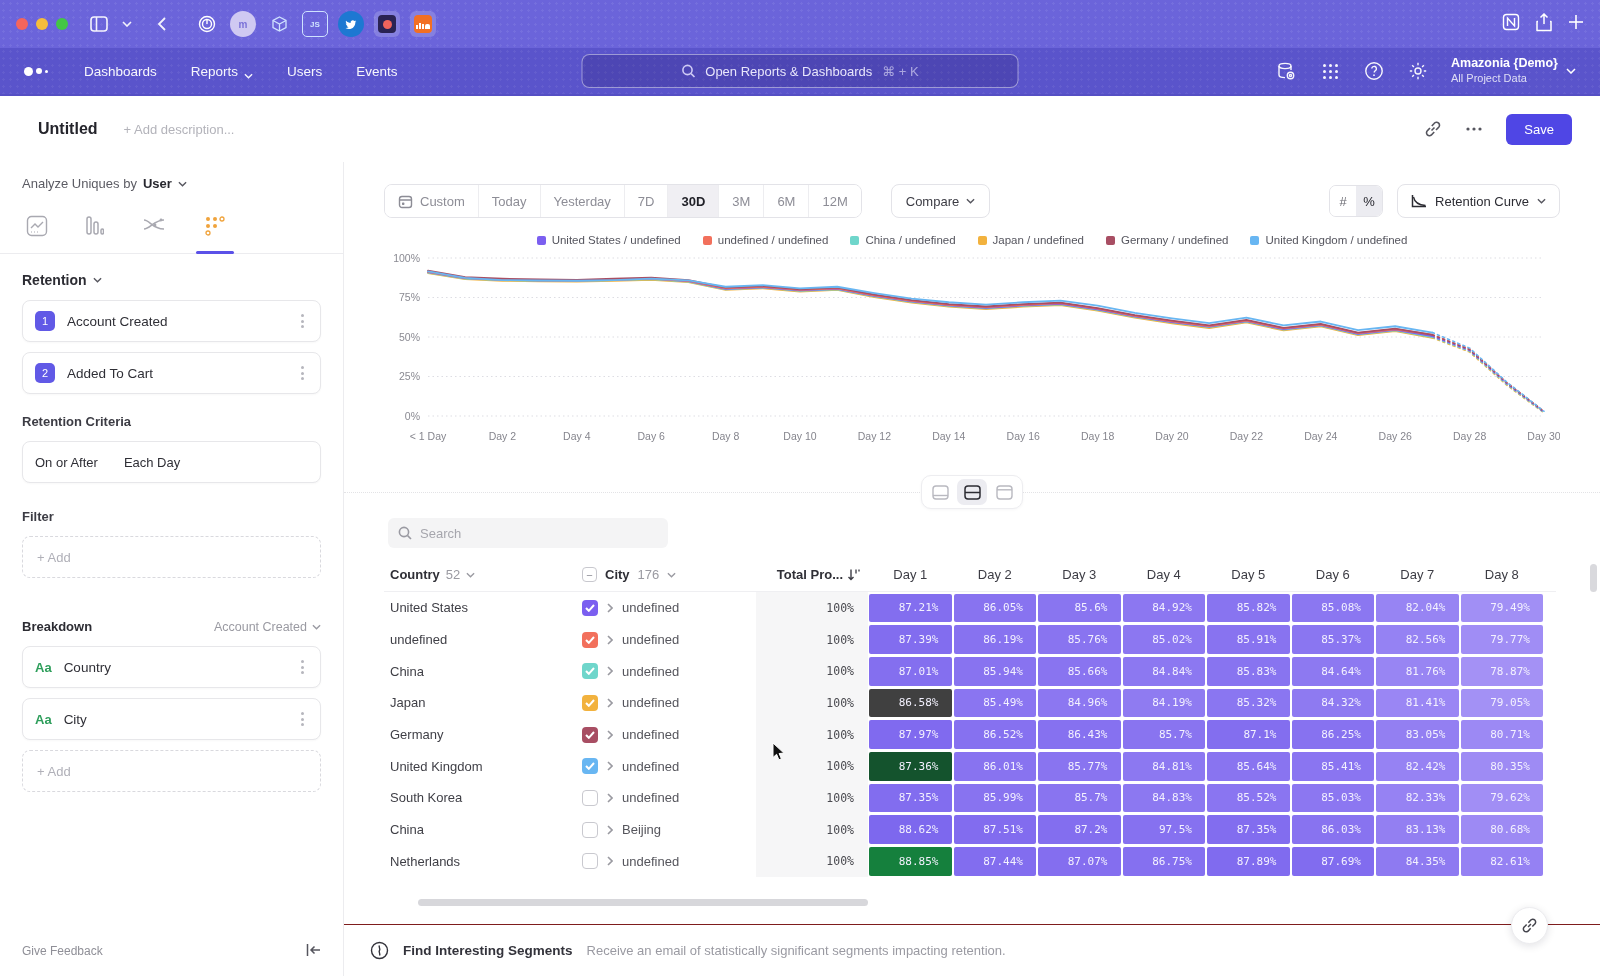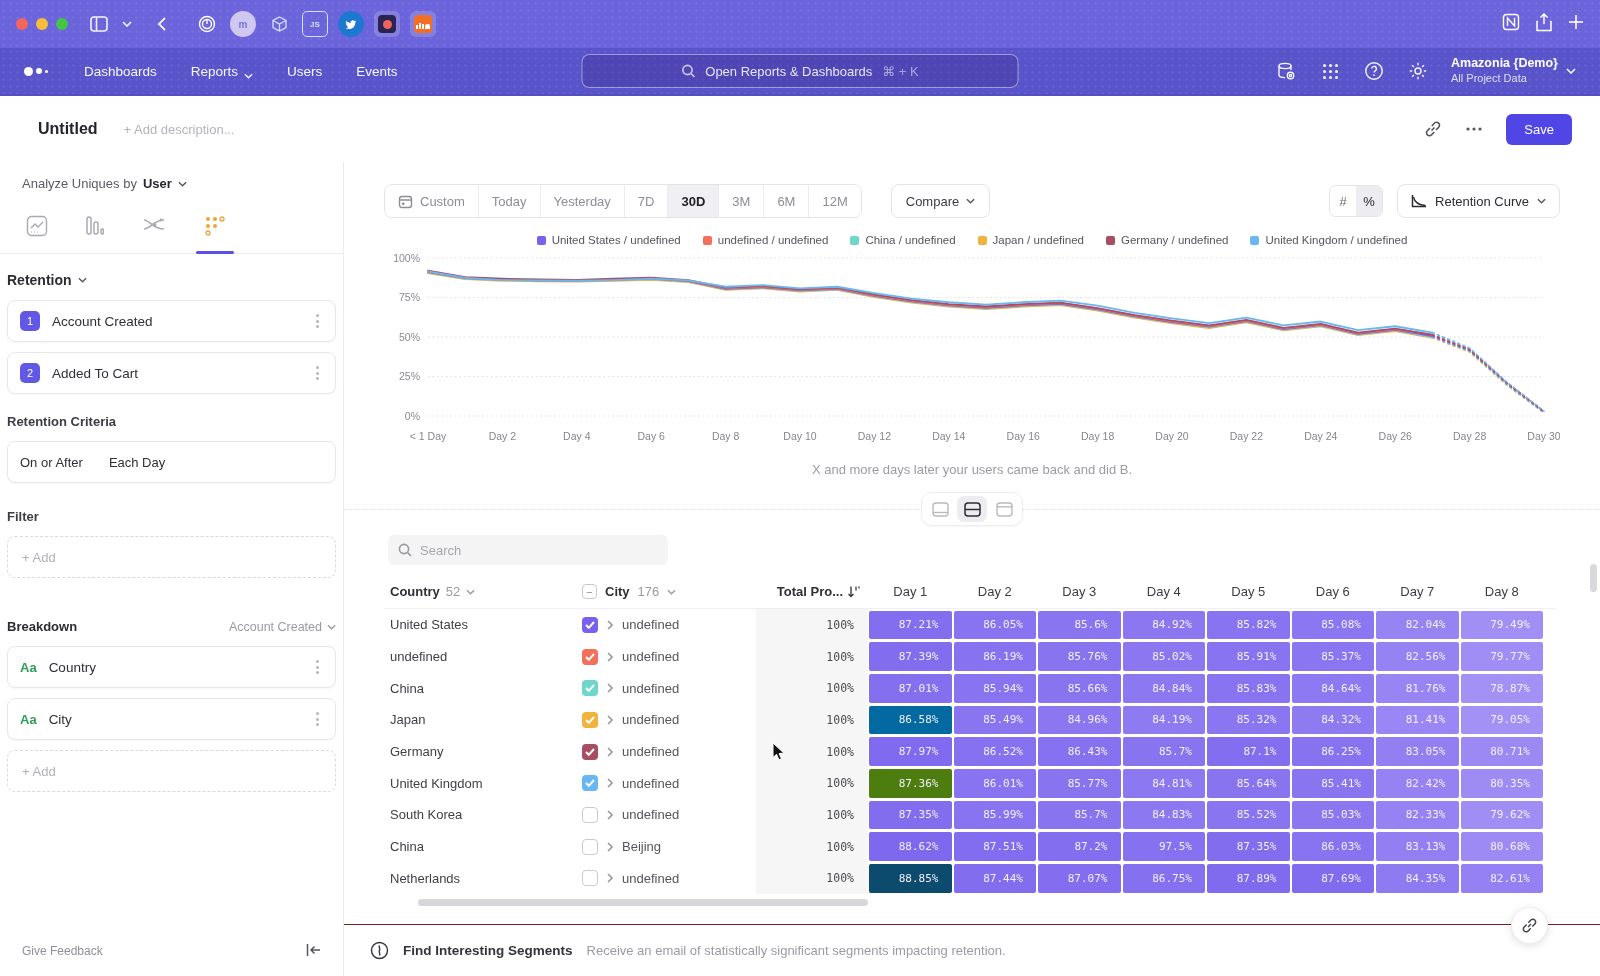--- a/index.html
+++ b/index.html
@@ -50,21 +50,21 @@
   .layout { display:flex; height:814px; }
   .sidebar { width:344px; border-right:1px solid #ececef; display:flex; flex-direction:column; position:relative; }
   .main { flex:1; position:relative; display:flex; flex-direction:column; }
 
   
   .analyze-row { padding:14px 22px 10px; font-size:13px; color:#5b5b63; display:flex; align-items:center; gap:6px; }
   .analyze-row b { color:#27272e; font-weight:600; }
   .side-tabs { display:flex; gap:30px; padding:6px 22px 0; border-bottom:1px solid #ececef; }
   .side-tab { padding:8px 4px 12px; position:relative; color:#9a9aa2; }
   .side-tab.active::after { content:""; position:absolute; left:-4px; right:-4px; bottom:-1px; height:3px; background:#5b51e8; border-radius:2px; }
-  .side-section { padding:0 7px; }
+  .side-section { padding:0 22px; }
   .sec-head { font-size:14px; font-weight:600; color:#2c2c33; display:flex; align-items:center; gap:6px; margin:18px 0 12px; }
   .sec-head .right { margin-left:auto; font-weight:400; font-size:12.5px; color:#9a9aa2; display:flex; gap:5px; align-items:center; }
   .card { background:#fff; border:1px solid #e7e7ea; border-radius:8px; height:42px; display:flex; align-items:center; padding:0 12px; margin-bottom:10px; box-shadow:0 1px 2px rgba(20,20,40,.03); }
   .step-num { width:20px; height:20px; border-radius:5px; background:#6159e6; color:#fff; font-size:11px; display:flex; align-items:center; justify-content:center; margin-right:12px; }
   .card-label { font-size:13.5px; color:#2f2f36; }
   .kebab { margin-left:auto; display:flex; flex-direction:column; gap:2.5px; padding:4px; cursor:pointer; }
   .kebab i { width:3px; height:3px; border-radius:50%; background:#b6b6bd; display:block; }
   .subhead { font-size:13px; font-weight:600; color:#3c3c44; margin:20px 0 12px; }
   .crit-val { font-size:13px; color:#2f2f36; margin-right:26px; }
   .add-card { border:1px dashed #d9d9de; border-radius:8px; height:42px; display:flex; align-items:center; padding:0 14px; color:#b0b0b8; font-size:13px; margin-bottom:10px; cursor:pointer; }
@@ -536,21 +536,20 @@
           <polyline points="44,24.22 81.2,30.223999999999997 118.4,31.646000000000004 155.6,32.27799999999999 192.8,32.43600000000001 230,31.646000000000004 267.2,30.54 304.4,33.068 341.6,40.81 378.8,39.230000000000004 416,42.39 453.2,40.81 490.4,47.92 527.6,53.45 564.8,57.4 602,59.77 639.2,57.4 676.4,55.82 713.6,61.35 750.8,68.46000000000001 788,73.99000000000001 825.2,78.73 862.4,73.2 899.6,81.1 936.8,77.15 974,85.84 1011.2,81.89 1048.4,88.21" fill="none" stroke="#7b5ff0" stroke-width="1.8" stroke-linejoin="round" stroke-linecap="round"></polyline>
           <polyline points="1048.4,88.21 1085.6,102.43 1122.8,135.61 1160,164.05" fill="none" stroke="#7b5ff0" stroke-width="1.6" stroke-dasharray="2 3.5" stroke-linecap="round"></polyline>
           <polyline points="44,23.903999999999996 81.2,29.90799999999999 118.4,31.803999999999995 155.6,32.43600000000001 192.8,32.593999999999994 230,31.803999999999995 267.2,30.697999999999993 304.4,32.91 341.6,40.336 378.8,38.756 416,41.916000000000004 453.2,40.336 490.4,47.28799999999999 527.6,52.81799999999999 564.8,56.767999999999994 602,59.13799999999999 639.2,56.767999999999994 676.4,55.187999999999995 713.6,60.71799999999999 750.8,67.828 788,73.358 825.2,78.098 862.4,72.56800000000001 899.6,80.468 936.8,76.518 974,85.208 1011.2,81.258 1048.4,86.63" fill="none" stroke="#f2705c" stroke-width="1.8" stroke-linejoin="round" stroke-linecap="round"></polyline>
           <polyline points="1048.4,86.63 1085.6,100.85 1122.8,134.504 1160,163.418" fill="none" stroke="#f2705c" stroke-width="1.6" stroke-dasharray="2 3.5" stroke-linecap="round"></polyline>
           <polyline points="44,22.64 81.2,29.11799999999999 118.4,30.697999999999993 155.6,31.487999999999992 192.8,31.803999999999995 230,30.697999999999993 267.2,29.59200000000001 304.4,32.120000000000005 341.6,39.70399999999999 378.8,38.123999999999995 416,41.28399999999999 453.2,39.70399999999999 490.4,46.656000000000006 527.6,52.18600000000001 564.8,56.136 602,58.506 639.2,56.136 676.4,54.556000000000004 713.6,60.086000000000006 750.8,67.196 788,72.726 825.2,77.46600000000001 862.4,71.936 899.6,79.836 936.8,75.88600000000001 974,84.57600000000001 1011.2,80.626 1048.4,86.946" fill="none" stroke="#a84e63" stroke-width="1.8" stroke-linejoin="round" stroke-linecap="round"></polyline>
           <polyline points="1048.4,86.946 1085.6,101.64 1122.8,134.82 1160,163.576" fill="none" stroke="#a84e63" stroke-width="1.6" stroke-dasharray="2 3.5" stroke-linecap="round"></polyline>
           <polyline points="44,23.43 81.2,29.90799999999999 118.4,32.120000000000005 155.6,32.43600000000001 192.8,32.75200000000001 230,32.120000000000005 267.2,30.697999999999993 304.4,32.43600000000001 341.6,38.756 378.8,37.176 416,40.336 453.2,38.756 490.4,45.076 527.6,50.606 564.8,54.24 602,56.61 639.2,54.24 676.4,52.66 713.6,57.716 750.8,64.826 788,70.356 825.2,75.096 862.4,69.566 899.6,77.46600000000001 936.8,73.516 974,82.206 1011.2,78.256 1048.4,84.57600000000001" fill="none" stroke="#68b6f2" stroke-width="1.8" stroke-linejoin="round" stroke-linecap="round"></polyline>
           <polyline points="1048.4,84.57600000000001 1085.6,100.06 1122.8,134.03 1160,163.26" fill="none" stroke="#68b6f2" stroke-width="1.6" stroke-dasharray="2 3.5" stroke-linecap="round"></polyline>
         </svg>
     </div>
-    <div class="chart-caption">X and more days later your users came back and did B.</div>
 
     <div class="divider-row">
       <div class="line"></div>
       <div class="view-toggle">
         <span class="vt-btn">
             <svg width="17" height="15" viewBox="0 0 17 15" fill="none" stroke="currentColor" stroke-width="1.4">
               <rect x="1" y="1" width="15" height="13" rx="3"></rect>
               <line x1="1" y1="10.5" x2="16" y2="10.5"></line>
             </svg>
           </span>
@@ -741,21 +740,21 @@
                   <path d="M1 4l2.8 2.8L9 1"></path>
                 </svg>
               </span>
        <svg class="expand" width="6" height="10" viewBox="0 0 6 10" fill="none" stroke="#9a9aa1" stroke-width="1.6">
                 <path d="M1 1l4 4-4 4"></path>
               </svg>
        <span>undefined</span>
             </span>
      <span class="td-total mono">100%</span>
             <span class="cell">
-              <span class="in mono" style="background:#0369a1">86.58%</span>
+              <span class="in mono" style="background:#404040">86.58%</span>
             </span>
             <span class="cell">
               <span class="in mono" style="background:rgb(138,117,241)">85.49%</span>
             </span>
             <span class="cell">
               <span class="in mono" style="background:rgb(140,119,241)">84.96%</span>
             </span>
             <span class="cell">
               <span class="in mono" style="background:rgb(143,123,241)">84.19%</span>
             </span>
@@ -821,21 +820,21 @@
                   <path d="M1 4l2.8 2.8L9 1"></path>
                 </svg>
               </span>
        <svg class="expand" width="6" height="10" viewBox="0 0 6 10" fill="none" stroke="#9a9aa1" stroke-width="1.6">
                 <path d="M1 1l4 4-4 4"></path>
               </svg>
        <span>undefined</span>
             </span>
      <span class="td-total mono">100%</span>
             <span class="cell">
-              <span class="in mono" style="background:#4d7c0f">87.36%</span>
+              <span class="in mono" style="background:#14532d">87.36%</span>
             </span>
             <span class="cell">
               <span class="in mono" style="background:rgb(136,115,240)">86.01%</span>
             </span>
             <span class="cell">
               <span class="in mono" style="background:rgb(137,116,240)">85.77%</span>
             </span>
             <span class="cell">
               <span class="in mono" style="background:rgb(140,120,241)">84.81%</span>
             </span>
@@ -929,21 +928,21 @@
             <span class="td-country">Netherlands</span>
      <span class="td-city">
               <span class="cbx empty"></span>
        <svg class="expand" width="6" height="10" viewBox="0 0 6 10" fill="none" stroke="#9a9aa1" stroke-width="1.6">
                 <path d="M1 1l4 4-4 4"></path>
               </svg>
        <span>undefined</span>
             </span>
      <span class="td-total mono">100%</span>
             <span class="cell">
-              <span class="in mono" style="background:#0c4a6e">88.85%</span>
+              <span class="in mono" style="background:#15803d">88.85%</span>
             </span>
             <span class="cell">
               <span class="in mono" style="background:rgb(130,109,239)">87.44%</span>
             </span>
             <span class="cell">
               <span class="in mono" style="background:rgb(132,110,239)">87.07%</span>
             </span>
             <span class="cell">
               <span class="in mono" style="background:rgb(133,112,240)">86.75%</span>
             </span>

